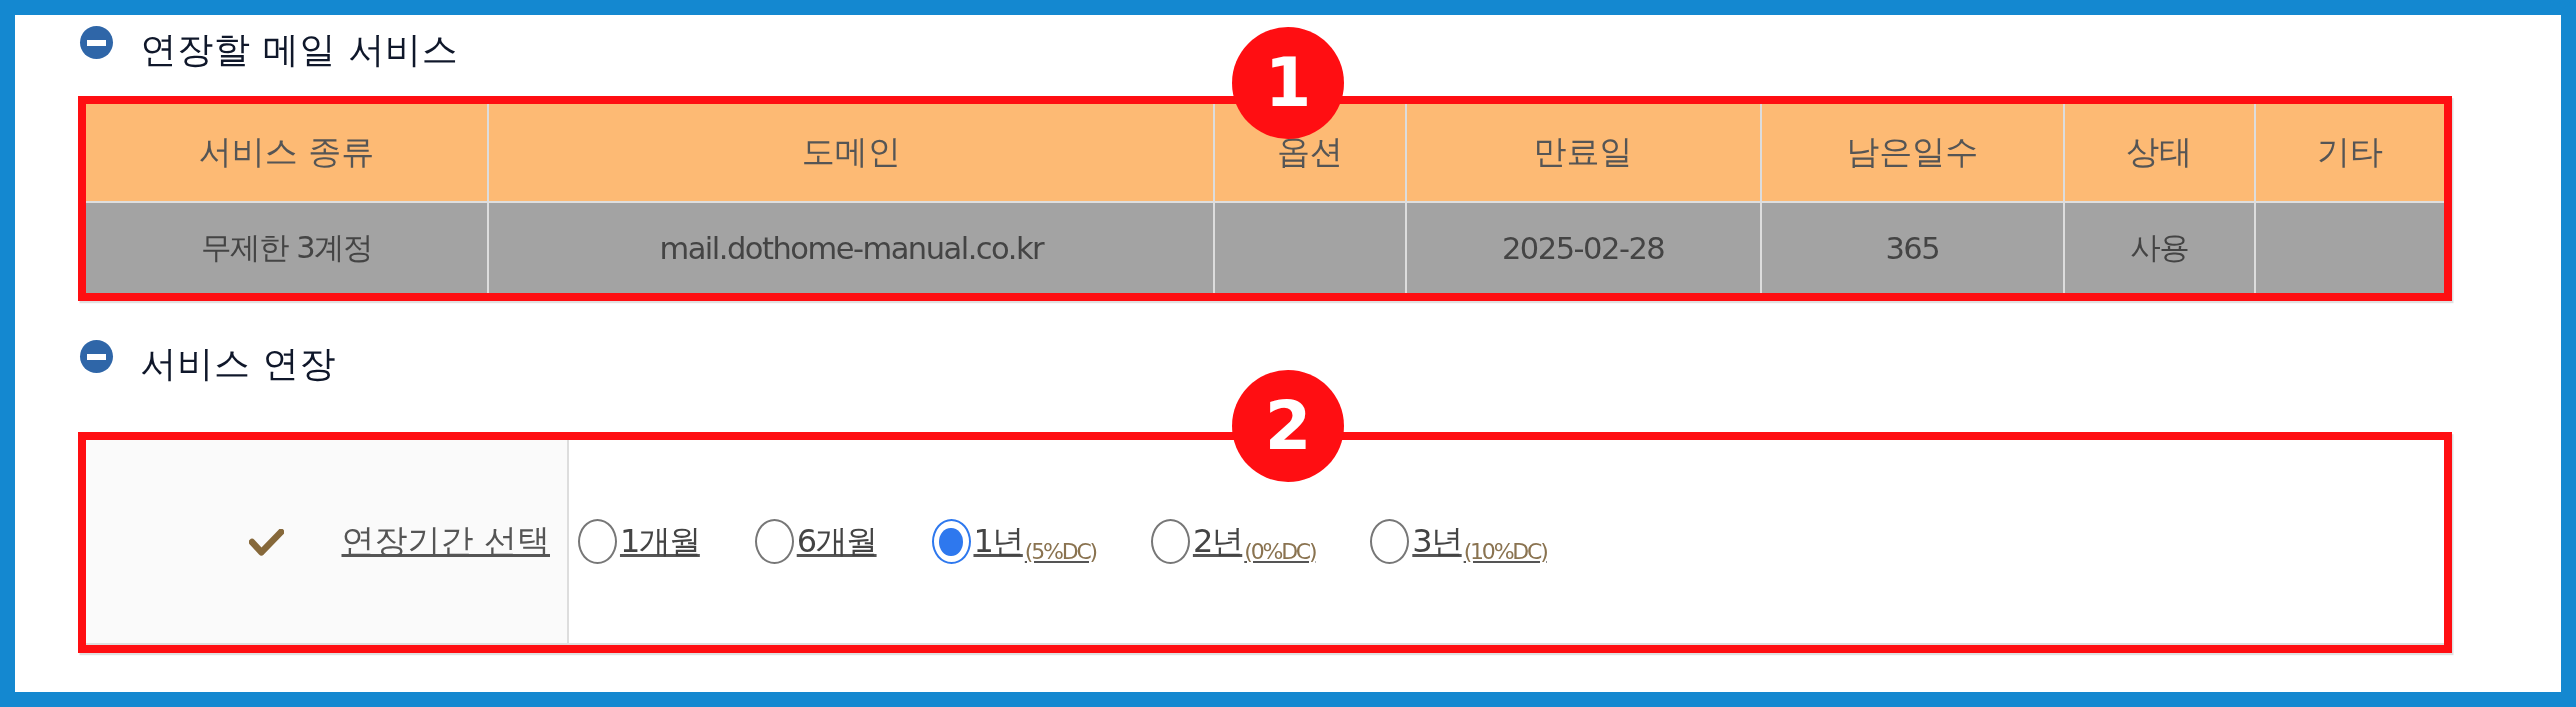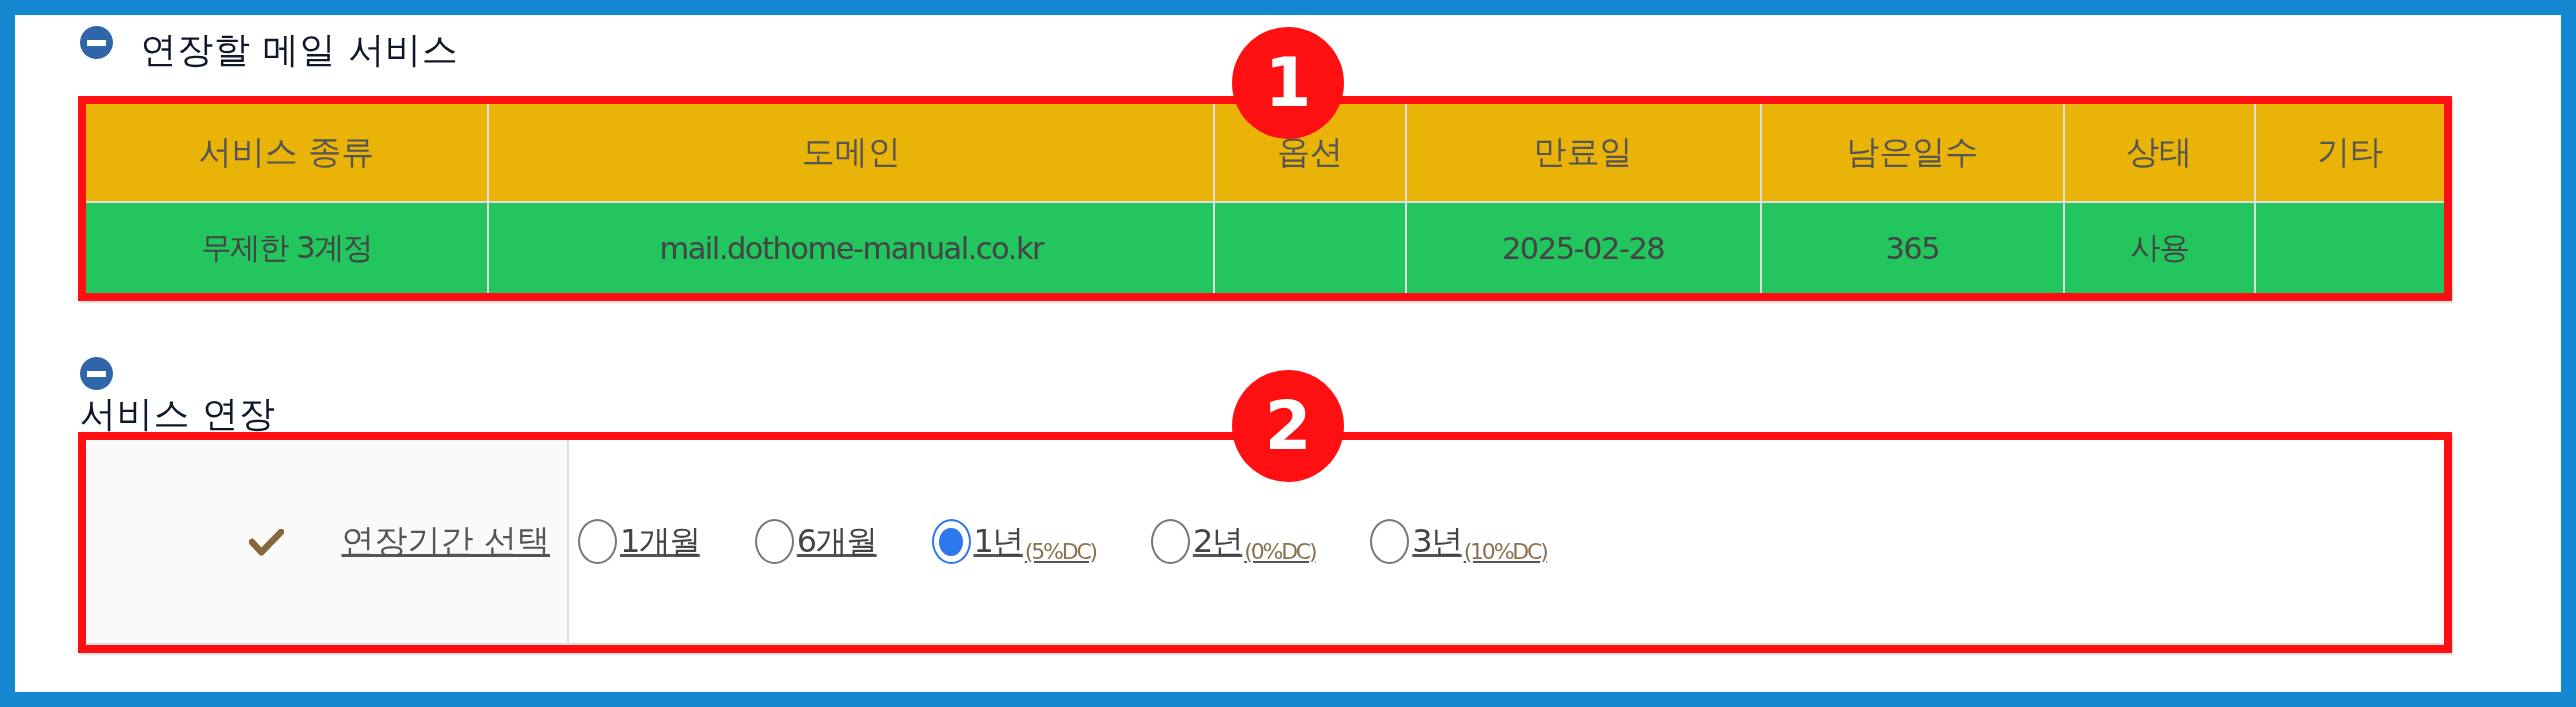--- a/index.html
+++ b/index.html
@@ -19,40 +19,40 @@
   }
   .section-title .minus-icon {
     width: 33px; height: 33px; border-radius: 50%; background: #2f66a8;
     position: relative; margin-right: 27.6px; flex: none;
   }
   .section-title .minus-icon::after {
     content: ""; position: absolute; left: 7.3px; right: 7.3px; top: 13.8px; height: 5.8px;
     background: #fff;
   }
   .title1 { top: 26px; }
-  .title2 { top: 357px; flex-direction: column; }
+  .title2 { top: 340px; }
 
   .redbox {
     position: absolute; border: 8.7px solid #ff0e12; box-sizing: border-box;
     box-shadow: 1.5px 2.2px 0 0 rgba(0,0,0,0.12);
   }
   .box1 { left: 78px; top: 96px; width: 2374px; height: 205px; }
   .box2 { left: 78px; top: 432px; width: 2374px; height: 221px; }
 
   table.svc {
     border-collapse: collapse; width: 100%; height: 100%; table-layout: fixed;
     font-size: 33px; color: #555;
   }
   table.svc th, table.svc td {
     border-left: 2.2px solid #dddddd; text-align: center; font-weight: normal;
     padding: 0; white-space: nowrap;
   }
   table.svc th:first-child, table.svc td:first-child { border-left: none; }
-  table.svc thead th { background: #eab308; height: 97px; border-bottom: 2.9px solid #dedede; }
-  table.svc tbody td { background: #22c55e; height: 88px; font-size: 30.5px; letter-spacing: -1.5px; color: #444; }
+  table.svc thead th { background: #fdba74; height: 97px; border-bottom: 2.9px solid #dedede; }
+  table.svc tbody td { background: #a3a3a3; height: 88px; font-size: 30.5px; letter-spacing: -1.5px; color: #444; }
 
   table.ext {
     border-collapse: collapse; width: 100%; height: 100%; table-layout: fixed;
     font-size: 33px; color: #555;
   }
   table.ext th {
     width: 463px; background: #fafafa; text-align: right; padding-right: 17.4px;
     font-weight: normal; border-right: 2.2px solid #dddddd; white-space: nowrap;
     color: #555;
   }

